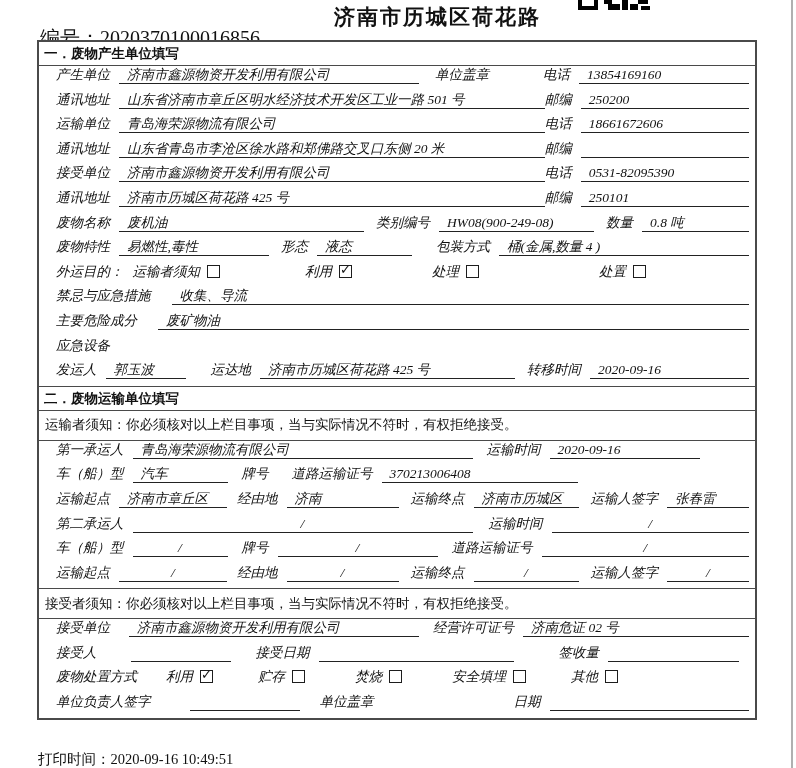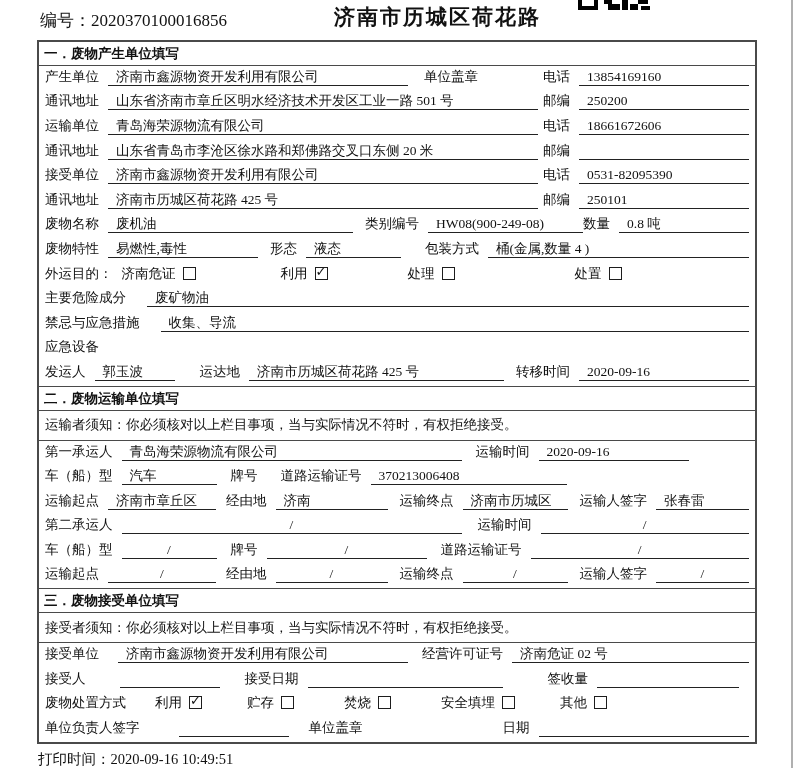--- a/index.html
+++ b/index.html
@@ -2,21 +2,21 @@
 <html><head>
 <meta charset="utf-8">
 <style>
   html,body{margin:0;padding:0;}
   body{
     width:796px;height:768px;position:relative;overflow:hidden;
     background:#ffffff;color:#111;
     font-family:"Liberation Serif","DejaVu Serif",serif;
     font-size:13.5px;
   }
-  .serial{position:absolute;left:40px;top:9px;font-size:17px;white-space:nowrap;}
+  .serial{position:absolute;left:40px;top:25px;font-size:20px;white-space:nowrap;}
   .doc-title{
     position:absolute;left:334px;top:3px;font-size:21px;font-weight:bold;
     font-family:"Liberation Sans","DejaVu Sans",sans-serif;letter-spacing:2px;white-space:nowrap;
   }
   .qr{position:absolute;left:578px;top:0;}
   .page-edge{position:absolute;left:791px;top:0;width:2px;height:768px;background:#b0b0b0;}
 
   .form-table{
     position:absolute;left:37px;top:40px;width:720px;
     border:2px solid #4a4a4a;box-sizing:border-box;background:#fff;
@@ -27,22 +27,22 @@
     height:23px;line-height:23px;padding-left:5px;
     font-weight:bold;font-size:13.5px;
     font-family:"Liberation Sans","DejaVu Sans",sans-serif;
     border-bottom:1.5px solid #4a4a4a;
   }
   .note{
     height:29px;display:flex;align-items:center;padding-left:6px;
     border-bottom:1.5px solid #4a4a4a;white-space:nowrap;
   }
   .row{
-    height:24.6px;display:flex;align-items:center;
-    padding:0 6px 3px 6px;box-sizing:border-box;white-space:nowrap;
+    height:24.6px;display:flex;align-items:flex-start;
+    padding:0 6px 3px 17px;box-sizing:border-box;white-space:nowrap;font-style:italic;
   }
   .fl,.fp{display:inline-block;height:18px;line-height:18px;white-space:nowrap;}
   .fl{padding-right:9px;}
   .fv{
     display:inline-block;height:18px;line-height:18px;
     border-bottom:1px solid #222;padding:0 2px 0 8px;
     white-space:nowrap;box-sizing:border-box;overflow:visible;
   }
   .fv.flex{flex:1 1 auto;}
   .fv.c{text-align:center;padding-left:2px;}
@@ -116,59 +116,59 @@
         <span class="fl">通讯地址</span>
         <span class="fv" style="width: 430px;">济南市历城区荷花路 425 号</span>
         <span class="fl" style="margin-left: auto;">邮编</span>
         <span class="fv" style="width: 170px;">250101</span>
       </div>
       <div class="row">
         <span class="fl">废物名称</span>
         <span class="fv" style="width: 245px;">废机油</span>
         <span class="fl" style="margin-left: 12px;">类别编号</span>
         <span class="fv" style="width: 155px;">HW08(900-249-08)</span>
-        <span class="fl" style="margin-left: 0;">数量</span>
+        <span class="fl" style="margin-left: 12px;">数量</span>
         <span class="fv flex">0.8 吨</span>
       </div>
       <div class="row">
         <span class="fl">废物特性</span>
         <span class="fv" style="width: 150px;">易燃性,毒性</span>
         <span class="fl" style="margin-left: 12px;">形态</span>
         <span class="fv" style="width: 95px;">液态</span>
         <span class="fl" style="margin-left: 24px;">包装方式</span>
         <span class="fv flex">桶(金属,数量 4 )</span>
       </div>
       <div class="row">
         <span class="fl">外运目的：</span>
         <span class="cbg">
-          <span>济南危证</span>
+          <span>运输者须知</span>
           <span class="box"></span>
         </span>
         <span class="cbg" style="margin-left: 85px;">
           <span>利用</span>
           <span class="box">
             <span class="ck">✓</span>
           </span>
         </span>
         <span class="cbg" style="margin-left: 80px;">
           <span>处理</span>
           <span class="box"></span>
         </span>
         <span class="cbg" style="margin-left: 120px;">
           <span>处置</span>
           <span class="box"></span>
         </span>
       </div>
       <div class="row">
+        <span class="fl">禁忌与应急措施</span>
+        <span class="fv flex" style="margin-left: 12px;">收集、导流</span>
+      </div>
+      <div class="row">
         <span class="fl">主要危险成分</span>
         <span class="fv flex" style="margin-left: 12px;">废矿物油</span>
-      </div>
-      <div class="row">
-        <span class="fl">禁忌与应急措施</span>
-        <span class="fv flex" style="margin-left: 12px;">收集、导流</span>
       </div>
       <div class="row">
         <span class="fl">应急设备</span>
       </div>
       <div class="row">
         <span class="fl">发运人</span>
         <span class="fv" style="width: 80px;">郭玉波</span>
         <span class="fl" style="margin-left: 25px;">运达地</span>
         <span class="fv" style="width: 255px;">济南市历城区荷花路 425 号</span>
         <span class="fl" style="margin-left: 12px;">转移时间</span>
@@ -220,21 +220,20 @@
         <span class="fv c" style="width: 108px;">/</span>
         <span class="fl" style="margin-left: 10px;">经由地</span>
         <span class="fv c" style="width: 112px;">/</span>
         <span class="fl" style="margin-left: 12px;">运输终点</span>
         <span class="fv c" style="width: 105px;">/</span>
         <span class="fl" style="margin-left: 12px;">运输人签字</span>
         <span class="fv flex c">/</span>
       </div>
     </div>
     <div class="section">
-      <div class="section-title">三．废物接受单位填写</div>
       <div class="note">接受者须知：你必须核对以上栏目事项，当与实际情况不符时，有权拒绝接受。</div>
       <div class="row">
         <span class="fl">接受单位</span>
         <span class="fv" style="width: 290px; margin-left: 10px;">济南市鑫源物资开发利用有限公司</span>
         <span class="fl" style="margin-left: 14px;">经营许可证号</span>
         <span class="fv flex">济南危证 02 号</span>
       </div>
       <div class="row">
         <span class="fl">接受人</span>
         <span class="fv" style="width: 100px; margin-left: 25px;"></span>

